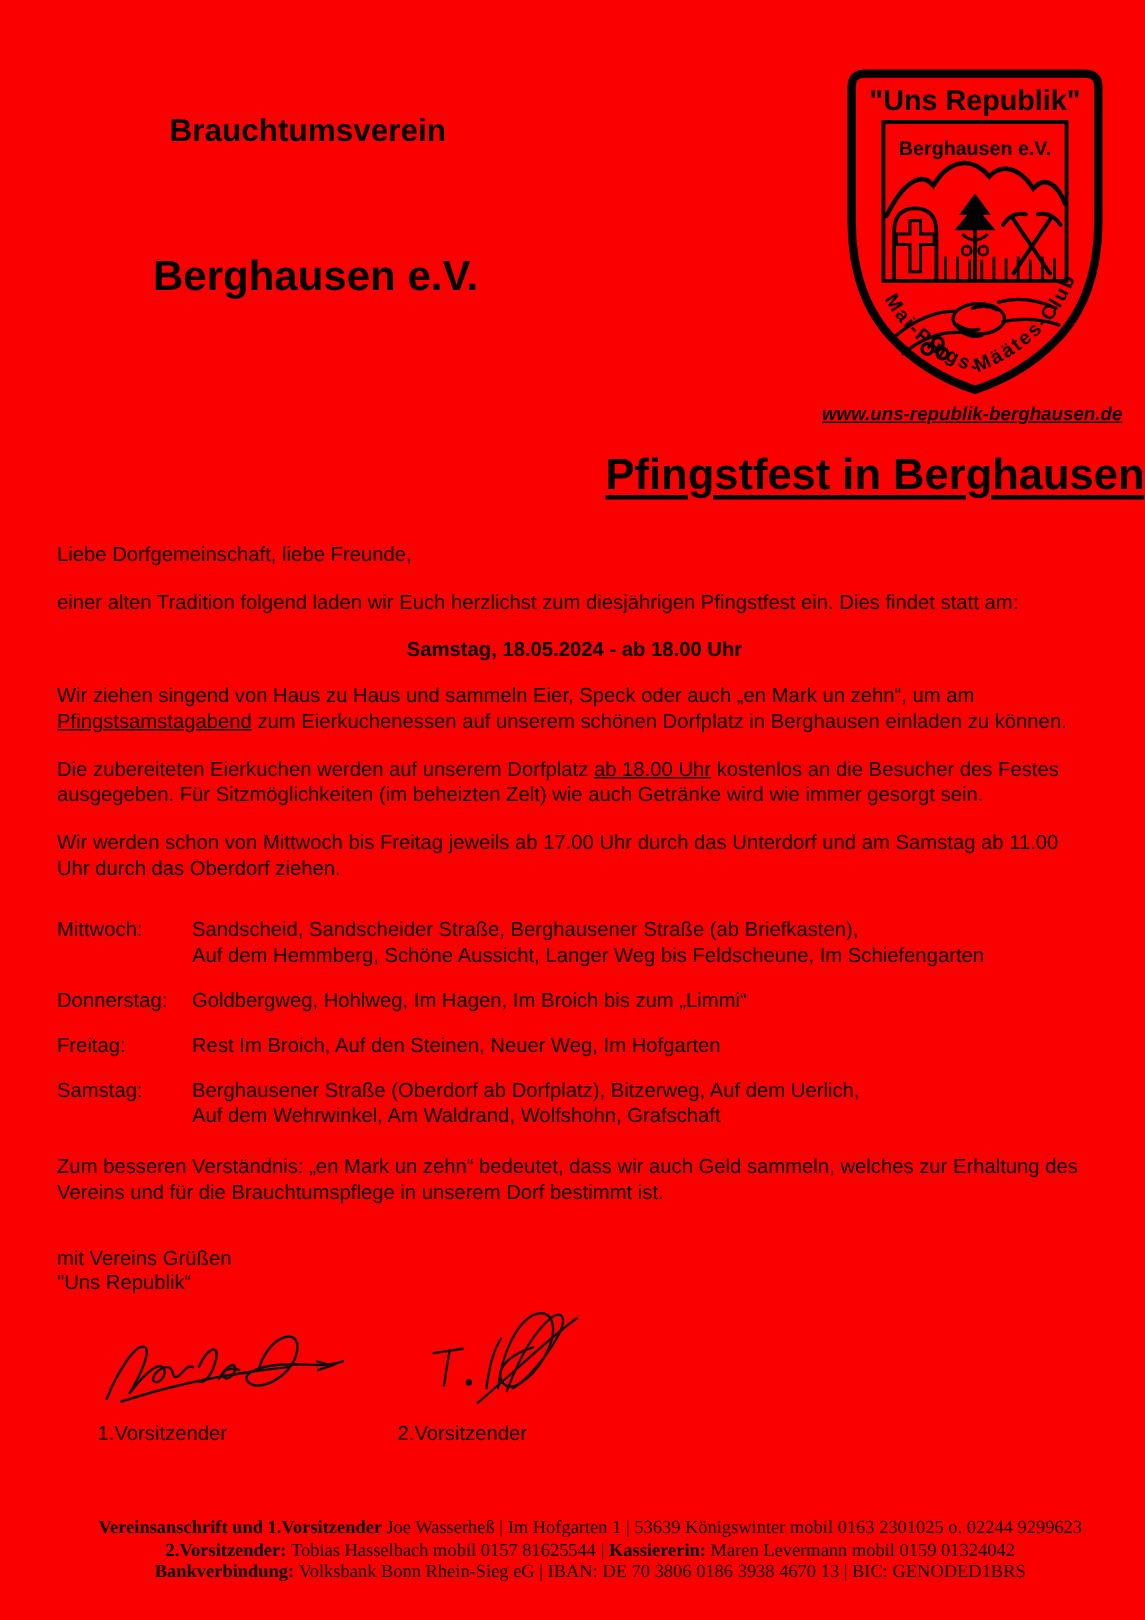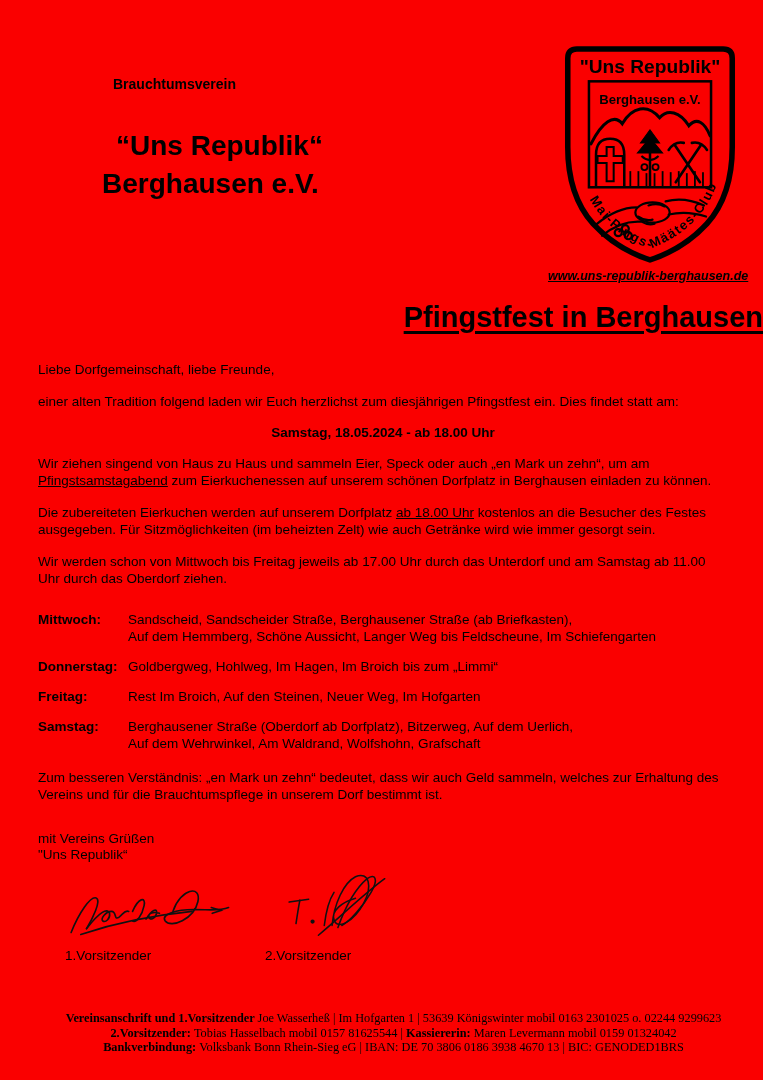--- a/index.html
+++ b/index.html
@@ -9,21 +9,21 @@
     color:#000;
     font-family:"Liberation Sans",sans-serif;
     position:relative;
     overflow:hidden;
   }
   .page{position:relative;width:763px;height:1080px;}
   .abs{position:absolute;}
   .b{font-weight:bold;}
   .u{text-decoration:underline;}
 
-  .org-line1{left:113px;top:76px;font-size:14px;font-weight:bold;white-space:nowrap;}
+  .org-line1{left:113px;top:76px;font-size:21px;font-weight:bold;white-space:nowrap;}
   .org-line2{left:116px;top:130px;font-size:28px;font-weight:bold;white-space:nowrap;}
   .org-line3{left:102px;top:168px;font-size:28px;font-weight:bold;white-space:nowrap;}
 
   .crest{left:561px;top:43px;}
   .website{
     left:548px;top:269px;width:202px;text-align:left;
     font-size:12.5px;font-weight:bold;font-style:italic;
     text-decoration:underline;white-space:nowrap;
   }
 
@@ -33,21 +33,21 @@
     text-decoration:underline;
     text-decoration-thickness:3px;
     text-underline-offset:4px;
   }
 
   .content{left:38px;top:361px;width:690px;font-size:13.5px;line-height:17px;}
   .para{margin:0 0 15px 0;}
   .para.center{text-align:center;margin-top:-1px;margin-bottom:14px;}
   .schedule{margin-top:24px;margin-bottom:17px;}
   .sched-row{display:flex;margin-bottom:13px;}
-  .sched-day{width:90px;font-weight:bold;flex:0 0 90px;}
+  .sched-day{width:90px;font-weight:normal;flex:0 0 90px;}
   .sched-routes{flex:1;}
   .closing{margin-top:28px;line-height:16px;}
 
   .sig-area{position:relative;height:100px;margin-top:8px;}
   .sig1{position:absolute;left:16px;top:2px;}
   .sig2{position:absolute;left:243px;top:-4px;}
   .sig-label1{position:absolute;left:27px;top:76px;}
   .sig-label2{position:absolute;left:227px;top:76px;}
 
   .footer{
@@ -56,21 +56,20 @@
     font-size:12.3px;line-height:14.5px;padding-left:12px;
   }
   svg text{fill:#000;font-family:"Liberation Sans",sans-serif;}
 </style>
 </head>
 <body style="background: rgb(250, 0, 0);">
 
 <div class="page">
 
   <div class="abs org-line1">Brauchtumsverein</div>
-  <div class="abs org-line2">“Uns Republik“</div>
   <div class="abs org-line3">Berghausen e.V.</div>
 
   <svg class="abs crest" viewBox="0 0 175 222" width="178" height="224" xmlns="http://www.w3.org/2000/svg">
     <path d="M15 6 H160 Q169 6 169 15 V103 Q169 151 144 179 Q121 204 87.5 215 Q54 204 31 179 Q6 151 6 103 V15 Q6 6 15 6 Z" fill="none" stroke="#000" stroke-width="5.5"></path>
     <text x="87.5" y="30" text-anchor="middle" font-size="19" font-weight="bold">"Uns Republik"</text>
     <rect x="27" y="38" width="121" height="105" fill="none" stroke="#000" stroke-width="2.5"></rect>
     <text x="87.5" y="60" text-anchor="middle" font-size="13" font-weight="bold">Berghausen e.V.</text>
     <path d="M29 100 C40 78 52 70 60 80 C70 63 85 60 97 74 C105 65 117 68 126 82 C134 73 142 79 147 92" fill="none" stroke="#000" stroke-width="3" stroke-linecap="round"></path>
     <g fill="none" stroke="#000">
       <path stroke-width="2.5" d="M34 142 V111 Q34 95 48 95 Q62 95 62 111 V142"></path>

